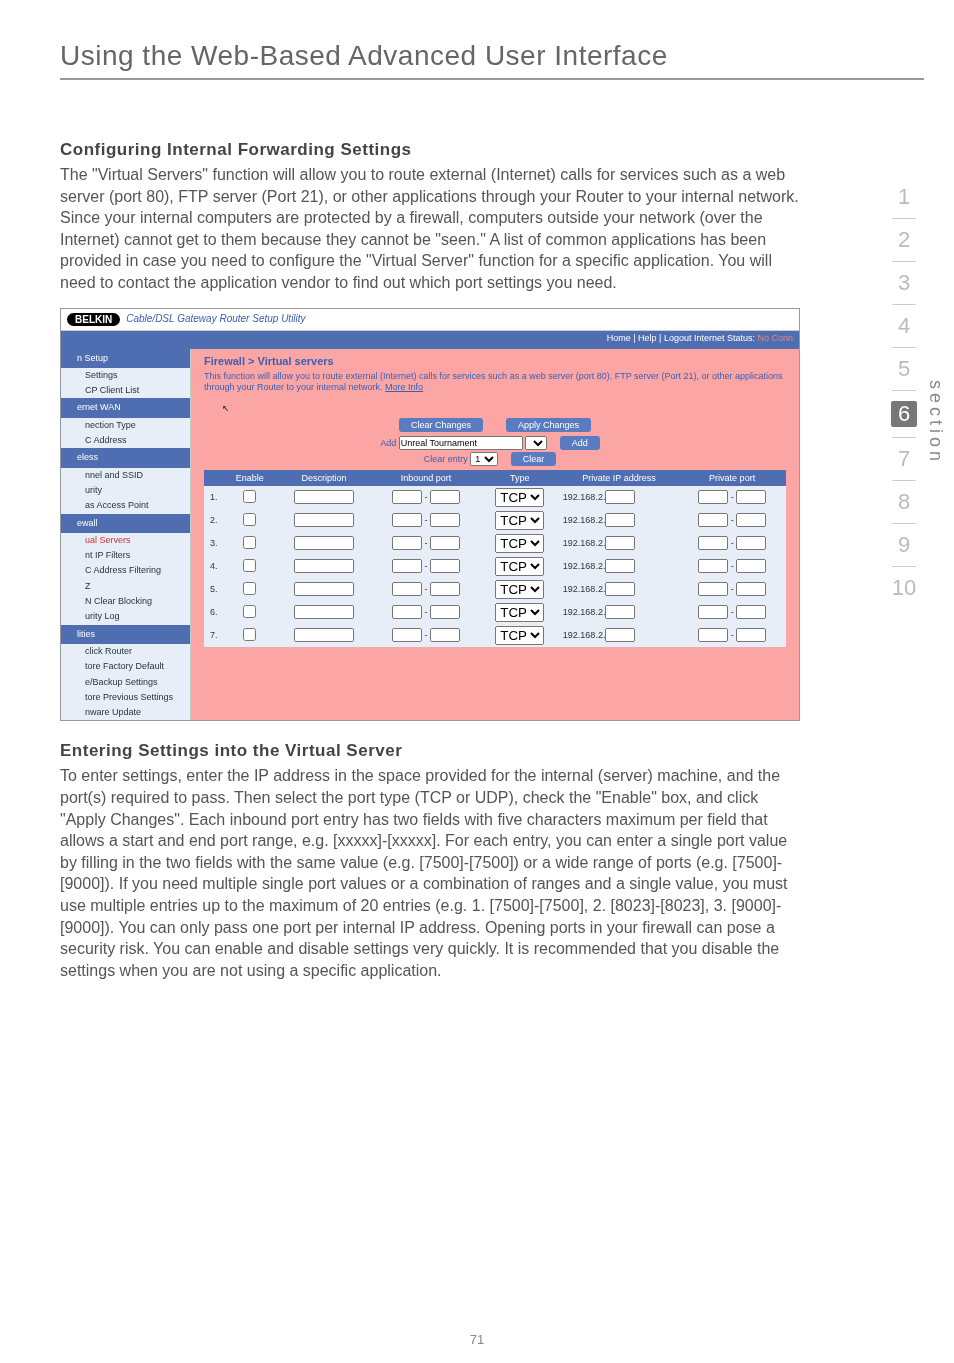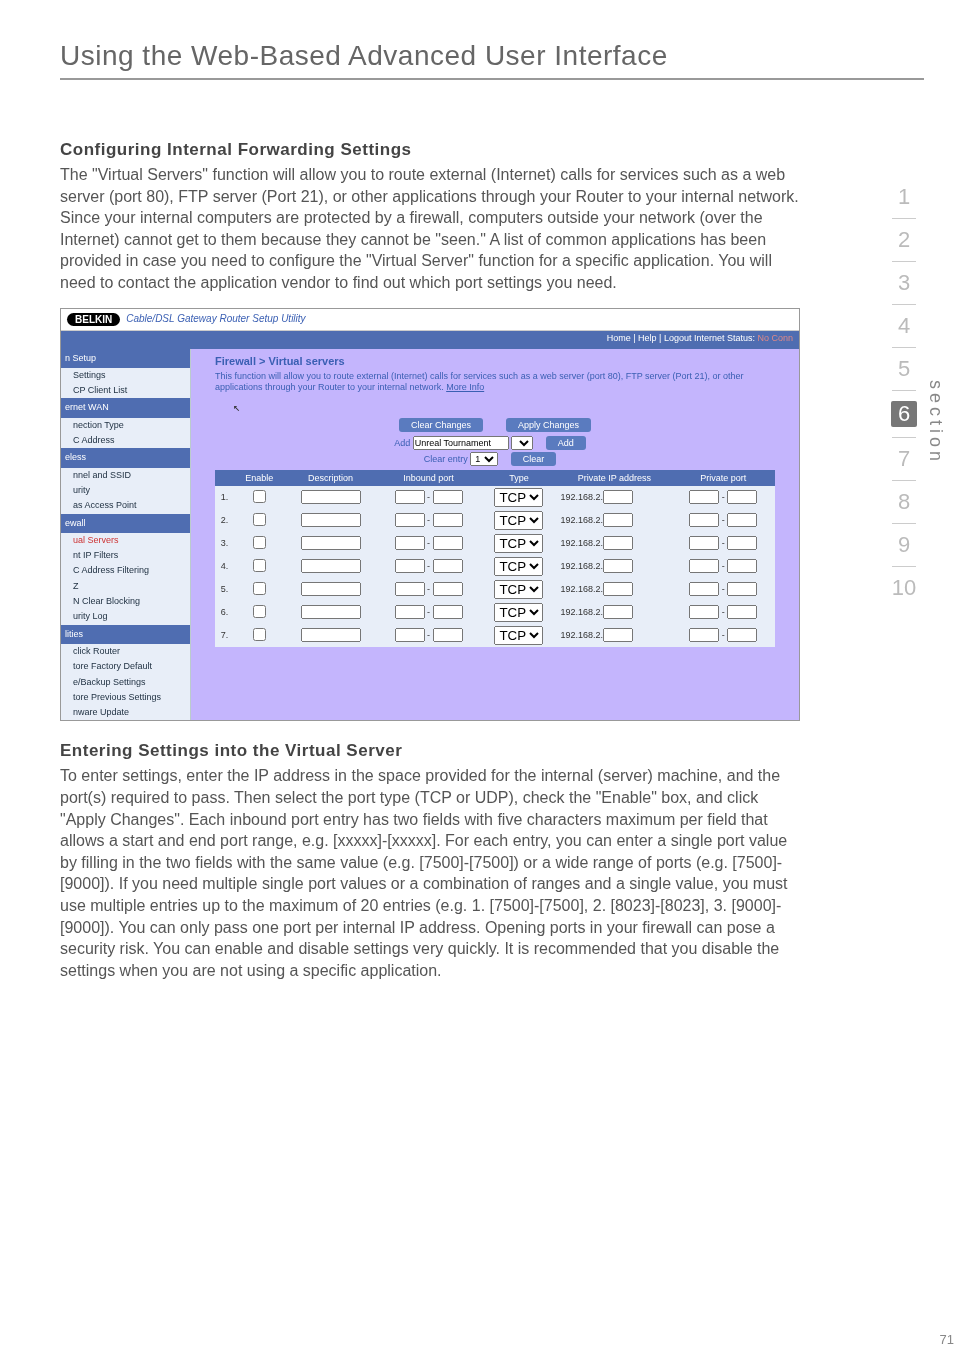--- a/index.html
+++ b/index.html
@@ -102,43 +102,43 @@
     background:#4f6db1; color:#fff; height:18px;
     text-align:right; padding:2px 6px; font-size:9px;
   }
   .shot-topbar .nc{ color:#d88; }
   .shot-body{ display:flex; }
   .shot-side{
     width:130px; background:#e8eef8;
     font-size:9px; line-height:1.7;
     border-right:1px solid #bcc;
   }
-  .shot-side .grp-hd{ background:#4f6db1; color:#fff; padding:2px 4px;}
-  .shot-side .item{ padding:0 12px; color:#234; white-space:nowrap; overflow:hidden;}
+  .shot-side .grp-hd{ background:#4f6db1; color:#fff; padding:2px 16px;}
+  .shot-side .item{ padding:0 24px; color:#234; white-space:nowrap; overflow:hidden;}
   .shot-side .item.sel{ color:#c33;}
-  .shot-main{ flex:1; padding:6px 24px; background:#c4b5fd;}
+  .shot-main{ flex:1; padding:6px 13px; background:#fca5a5;}
   .crumb{ color:#3a5fb3; font-weight:bold; margin-bottom:4px; font-size:11px;}
   .desc{ color:#3a5fb3; font-size:9px; margin-bottom:6px; line-height:1.3;}
   .desc .mi{ color:#3a5fb3; text-decoration:underline;}
   .btnrow{ text-align:center; margin:4px 0;}
   .btn{ display:inline-block; background:#5a7bbf; color:#fff; padding:2px 12px; border-radius:3px; font-size:9px; margin:0 10px;}
   .formrow{ margin:2px 0; color:#3a5fb3; font-size:9px;}
-  .formrow input.txt{ width:96px; font-size:9px;}
+  .formrow input.txt{ width:124px; font-size:9px;}
   .formrow select{ font-size:9px;}
   table.vs{ width:100%; border-collapse:collapse; margin-top:4px; font-size:9px;}
   table.vs th{ background:#4f6db1; color:#fff; padding:3px 4px; font-weight:normal;}
   table.vs td{ background:#e8eef8; padding:2px 3px; text-align:center;}
   table.vs td input[type=checkbox]{ }
   table.vs td .cell-in{ width:60px; font-size:9px;}
   table.vs td .pp{ width:30px; font-size:9px;}
   .cursor{ font-family:monospace; font-size:12px; color:#333; }
 
   .footer-num{
     position:absolute; bottom:16px; left:0; right:0;
-    text-align:right; color:#888; font-size:13px;
+    text-align:center; color:#888; font-size:13px;
   }
 </style>
 </head>
 <body>
 
 <div class="page-title">Using the Web-Based Advanced User Interface</div>
 <hr class="title-rule">
 
 <div class="side-nav" id="side-nav">
     <div class="num">1</div>

